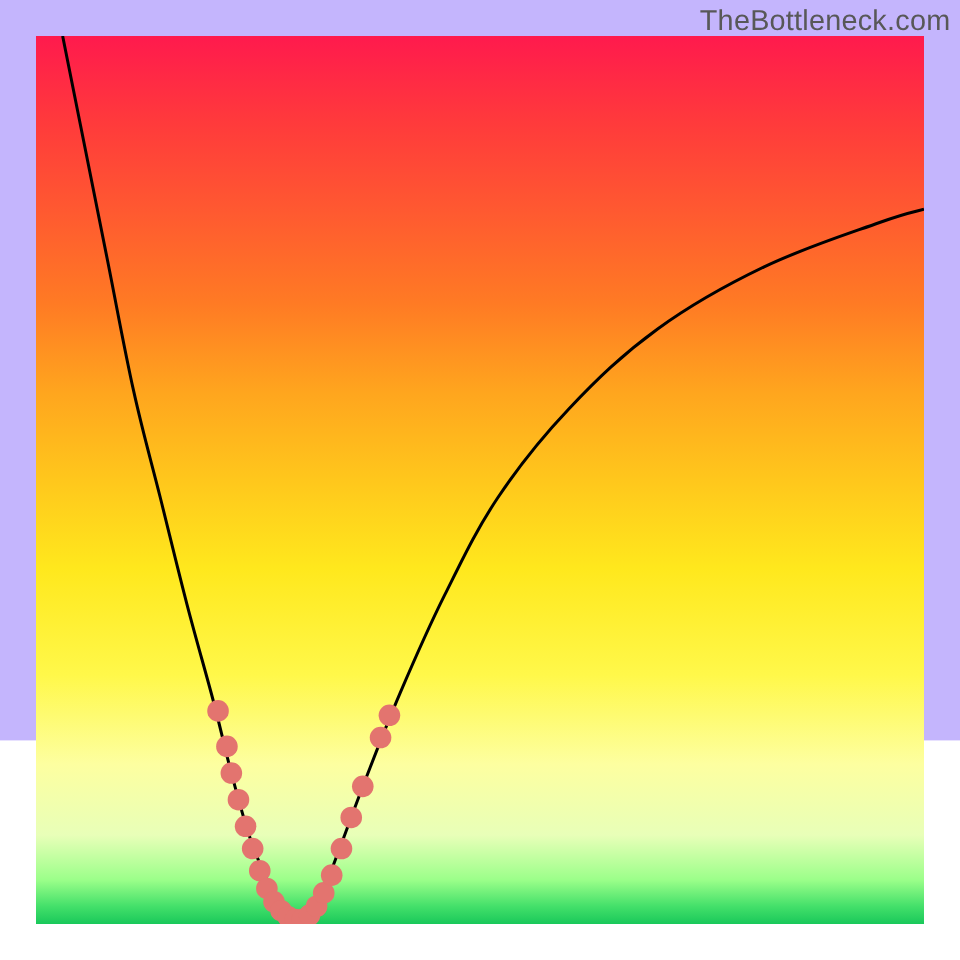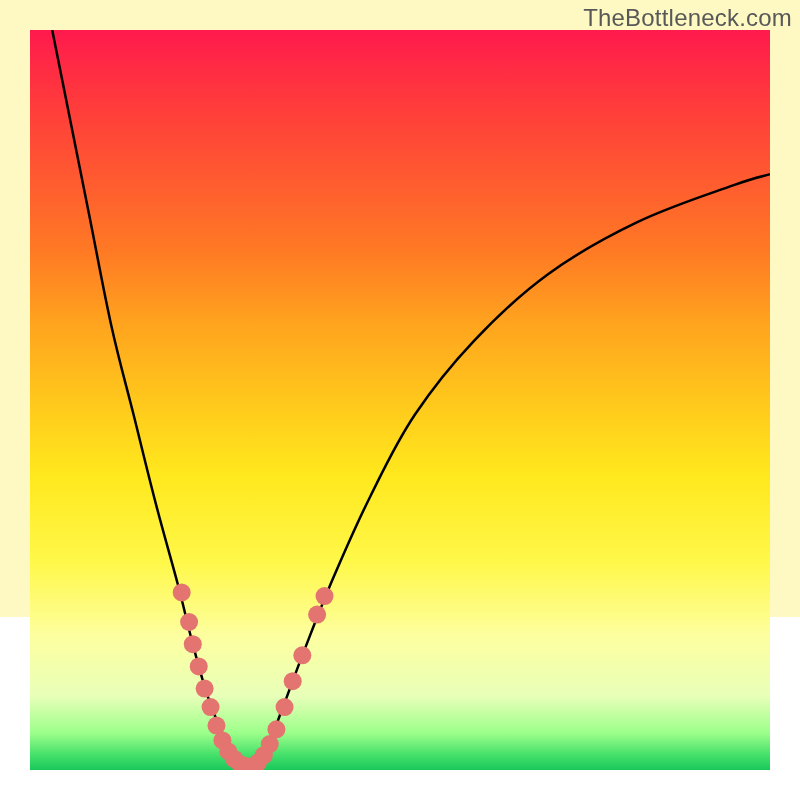--- a/index.html
+++ b/index.html
@@ -7,21 +7,21 @@
     padding: 0;
     width: 800px;
     height: 800px;
     overflow: hidden;
     font-family: Arial, Helvetica, sans-serif;
   }
   .frame {
     position: relative;
     width: 800px;
     height: 617px;
-    background: #fef9c3;
+    background: #c4b5fd;
   }
   .plot-area {
     position: absolute;
     left: 30px;
     top: 30px;
     width: 740px;
     height: 740px;
     background: linear-gradient(to bottom,
       #ff1a4d 0%,
       #ff3b3b 10%,

